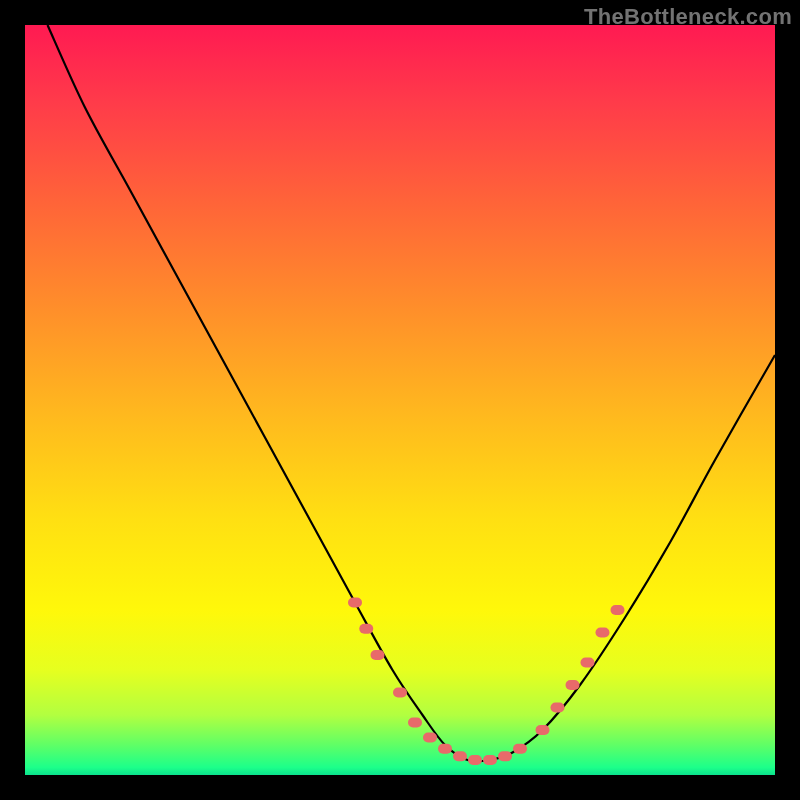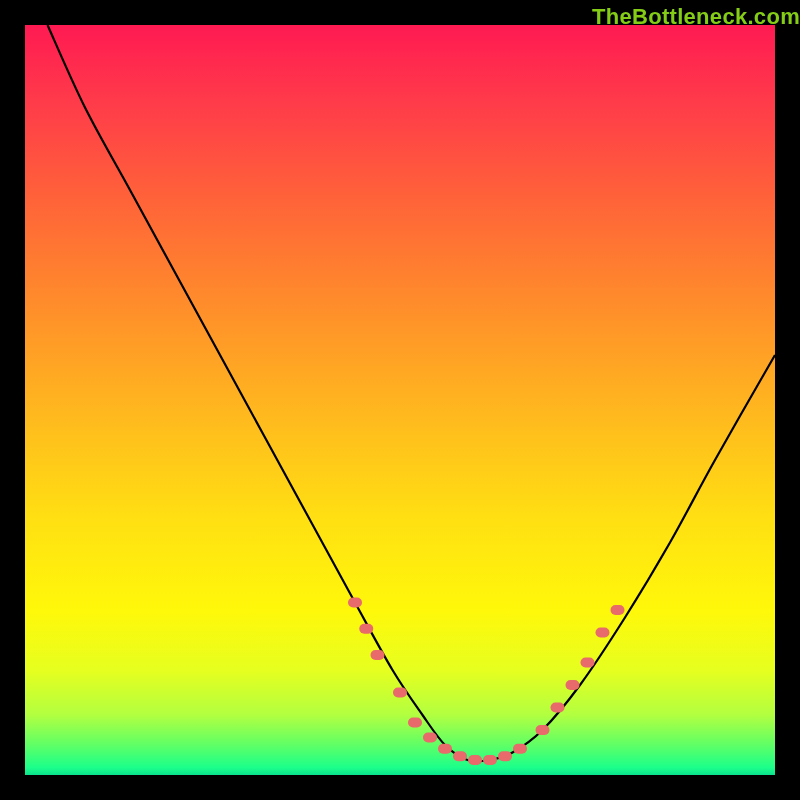--- a/index.html
+++ b/index.html
@@ -27,22 +27,22 @@
       #fff80a 78%,
       #e6ff1f 86%,
       #b2ff40 92%,
       #5fff66 96%,
       #1cff8a 99%,
       #0be28d 100%);
   }
   .watermark {
     position: absolute;
     top: 4px;
-    right: 0;
-    color: #84cc16;
+    right: 8px;
+    color: #737373;
     font-size: 22px;
     font-weight: 600;
     letter-spacing: 0.3px;
     user-select: none;
   }
   svg.curve {
     position: absolute;
     left: 0;
     top: 0;
     width: 750px;

